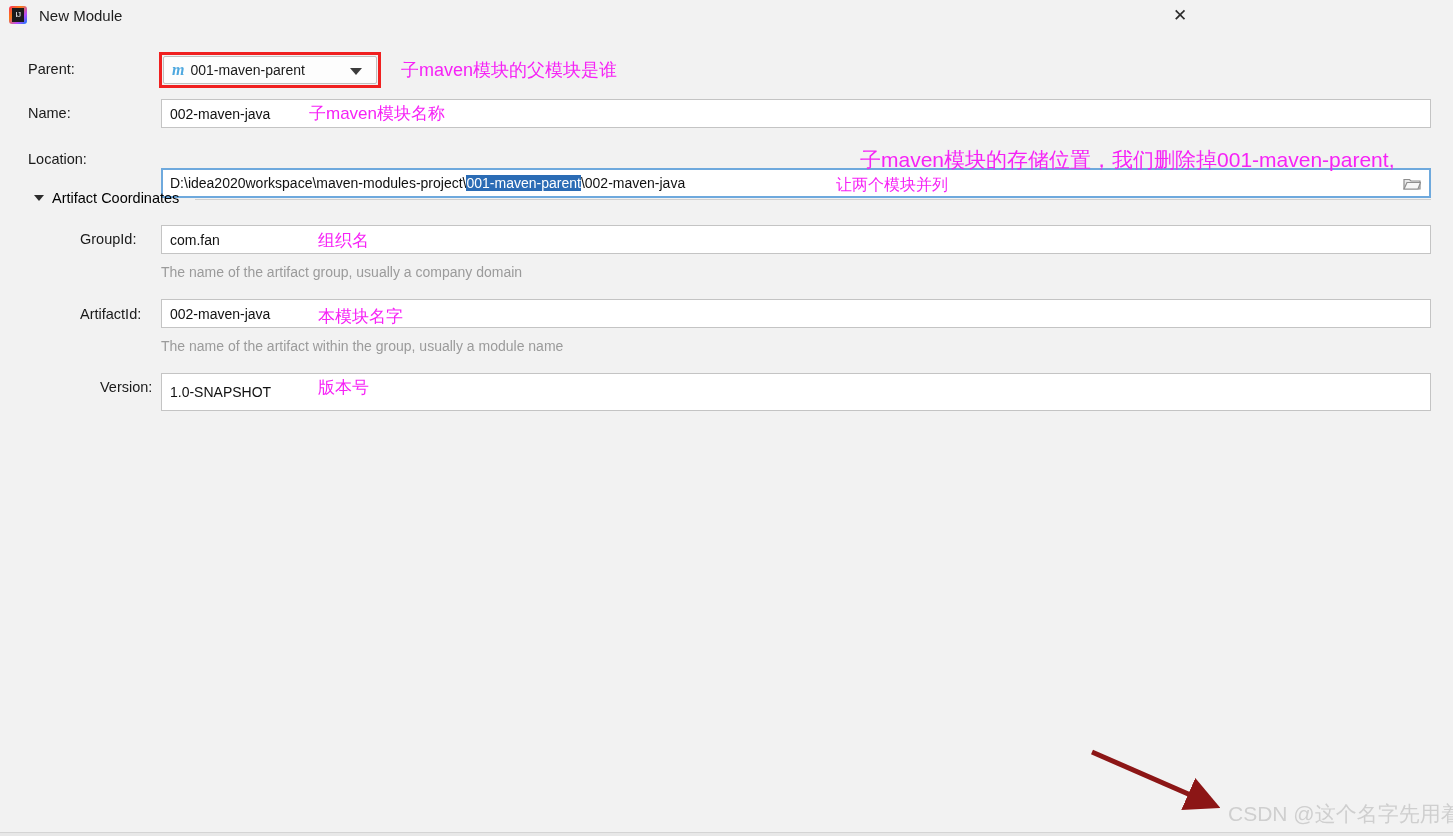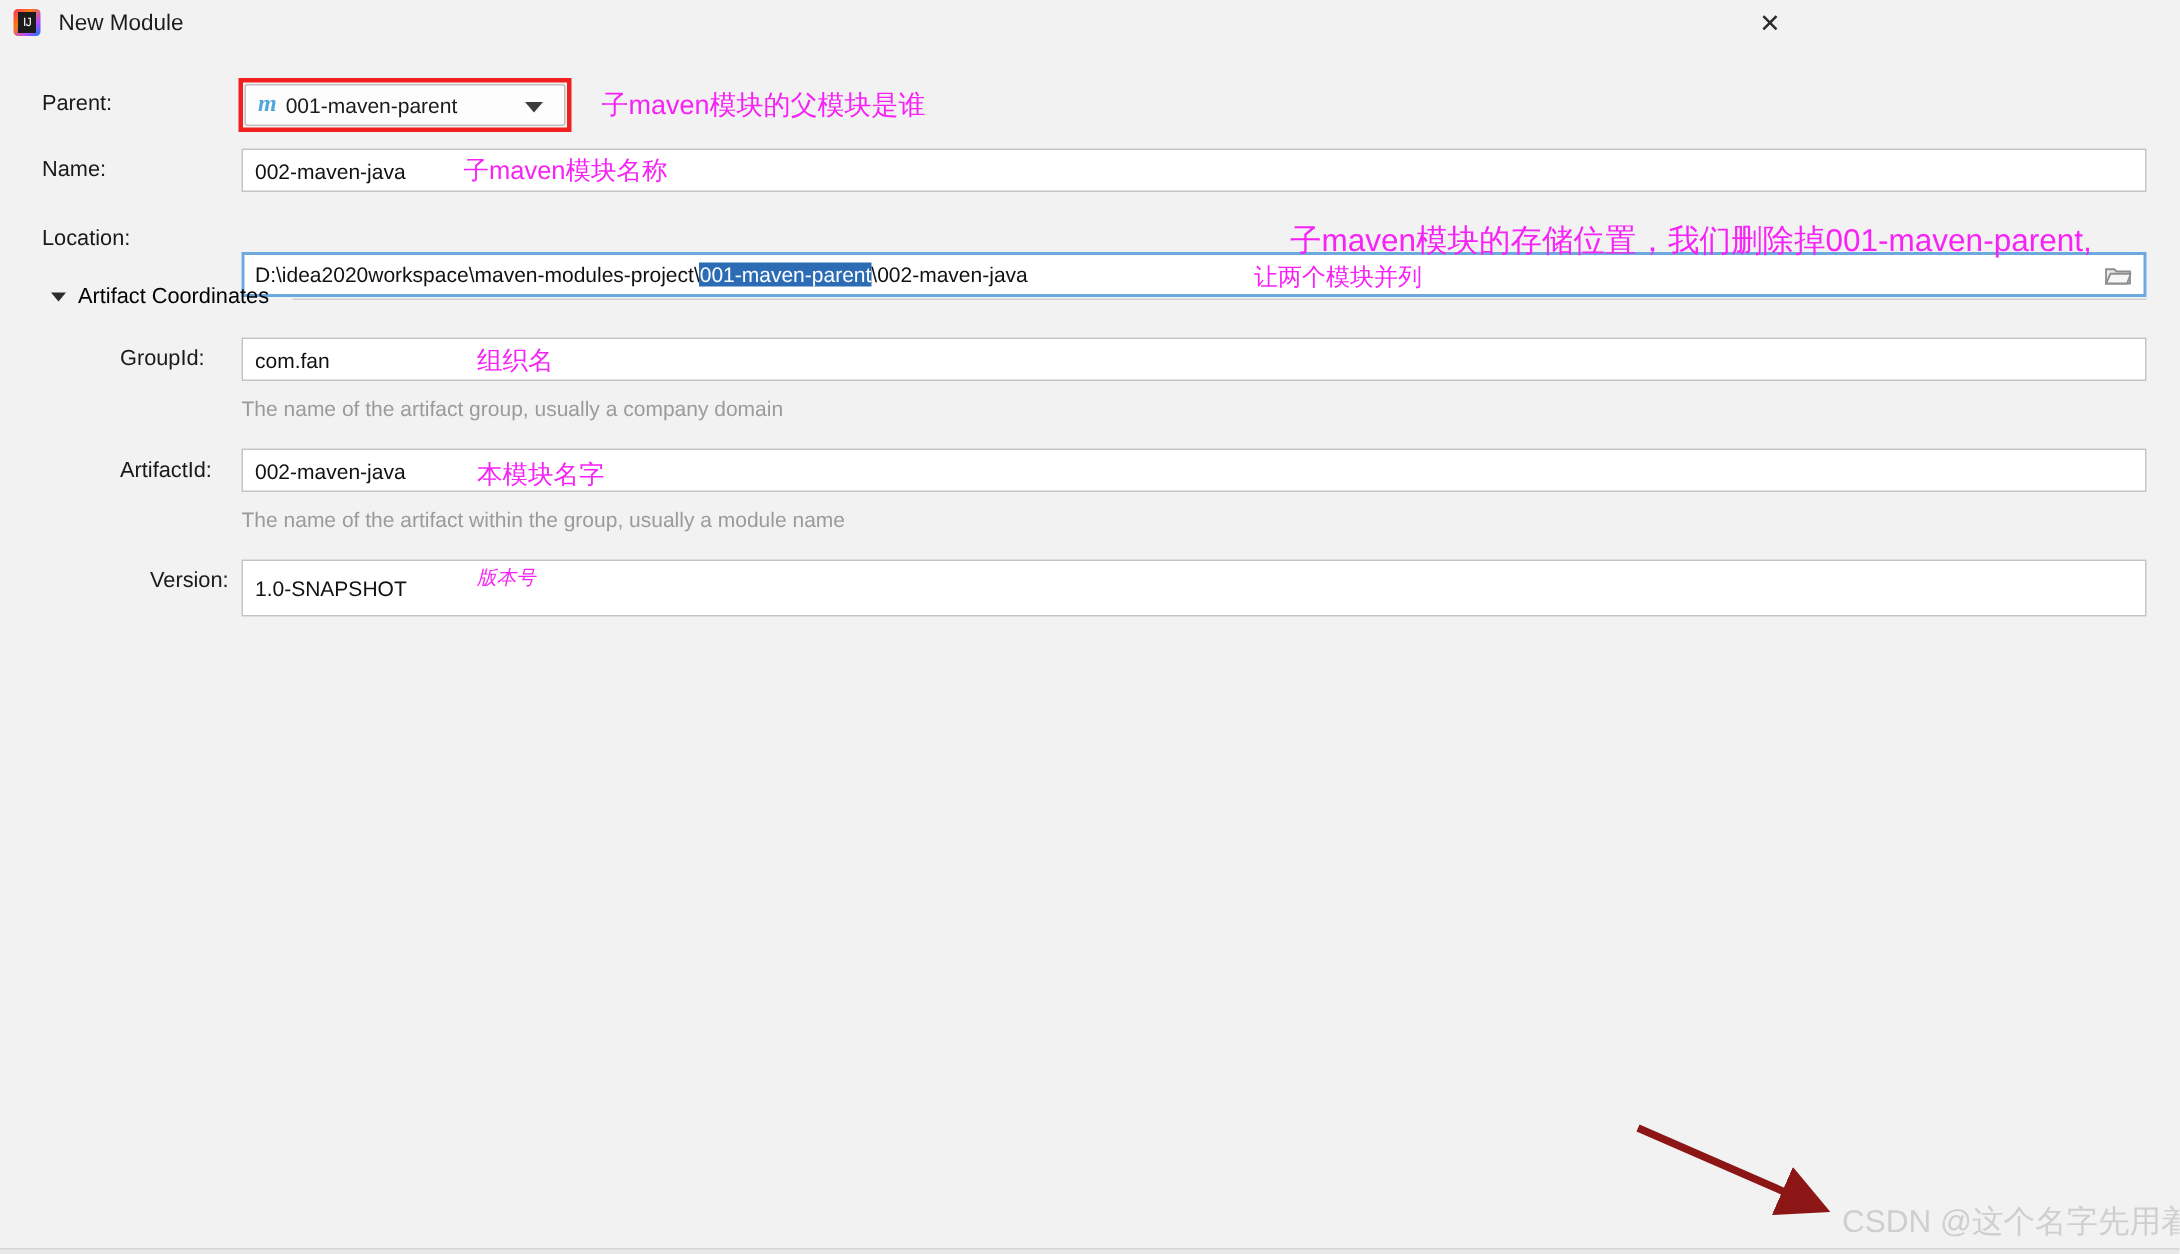--- a/index.html
+++ b/index.html
@@ -205,21 +205,21 @@
     font-family: "Liberation Sans", sans-serif;
     white-space: pre;
     pointer-events: none;
   }
   #annot-parent   { left: 401px; top: 58px; }
   #annot-name     { left: 309px; top: 102px; font-size: 17px; }
   #annot-loc1     { left: 836px; top: 146px; font-size: 21px; margin-left: 24px; }
   #annot-loc2     { left: 836px; top: 175px; font-size: 16px; }
   #annot-groupid  { left: 318px; top: 229px; font-size: 17px; }
   #annot-artifact { left: 318px; top: 305px; font-size: 17px; }
-  #annot-version  { left: 318px; top: 376px; font-size: 13px; font-style: italic; }
+  #annot-version  { left: 318px; top: 376px; font-size: 17px; }
 
   
   #button-bar {
     position: absolute;
     left: 0; top: 790px;
     width: 1453px; height: 46px;
   }
 
   
   #red-arrow {

